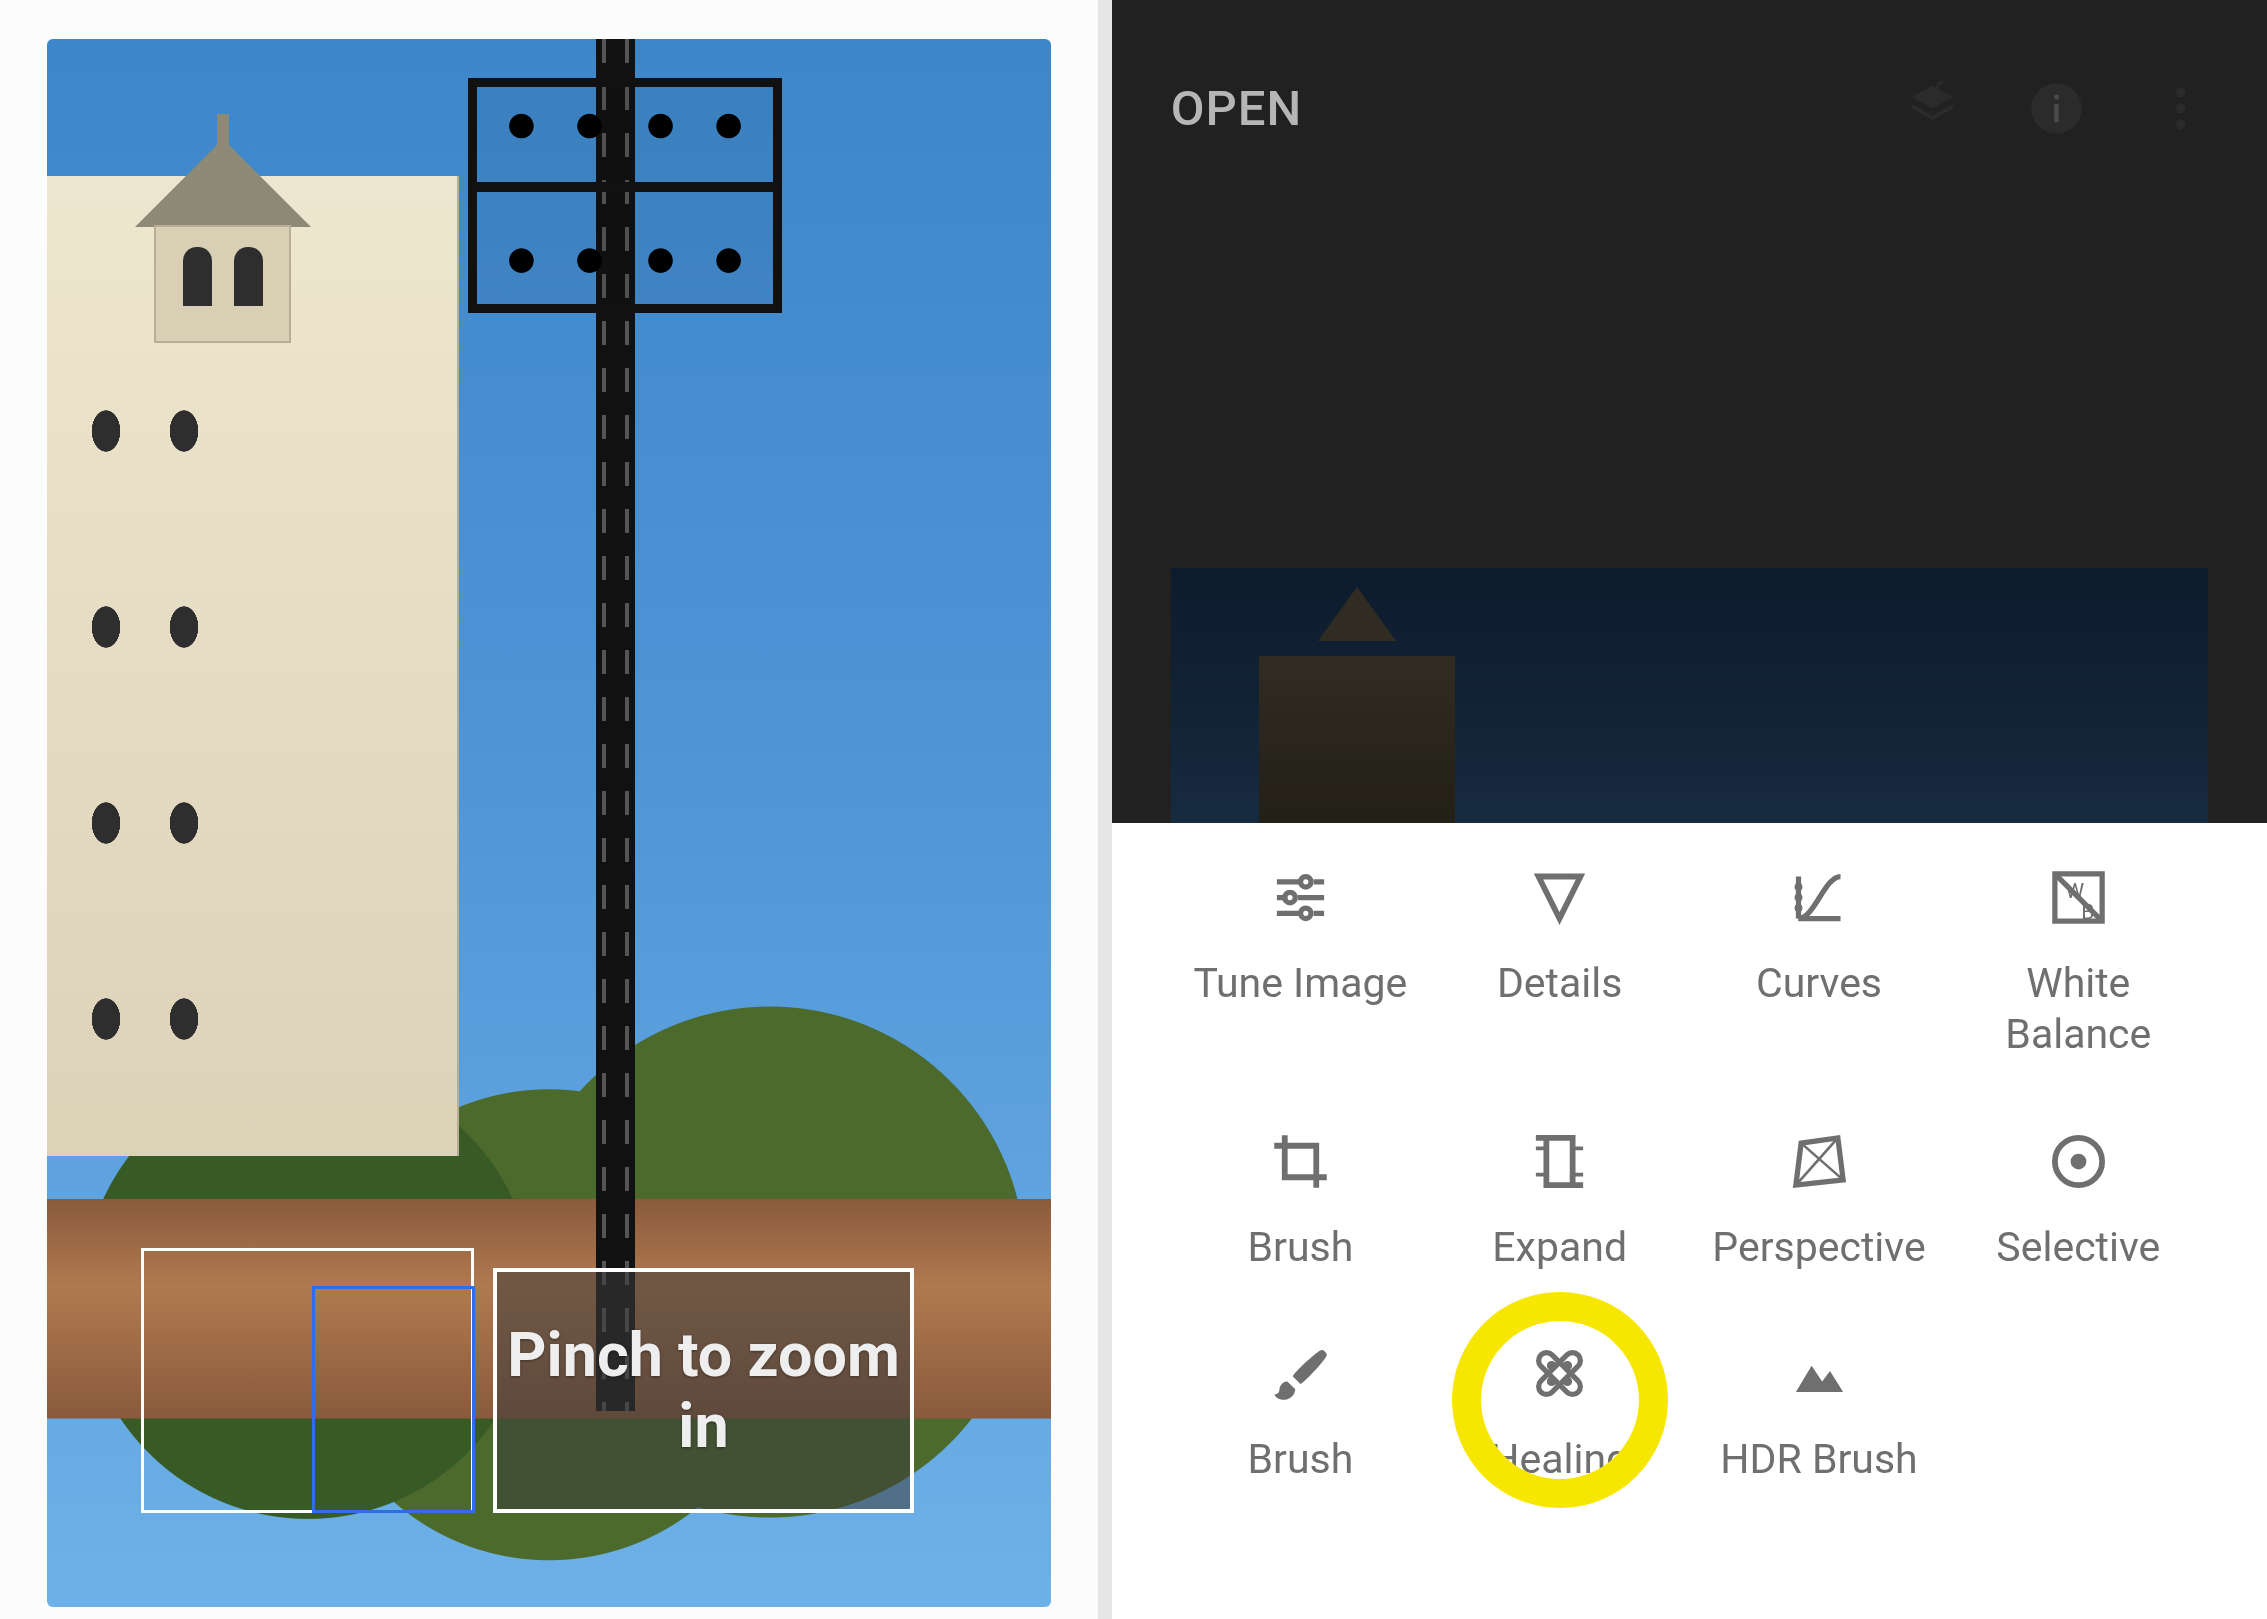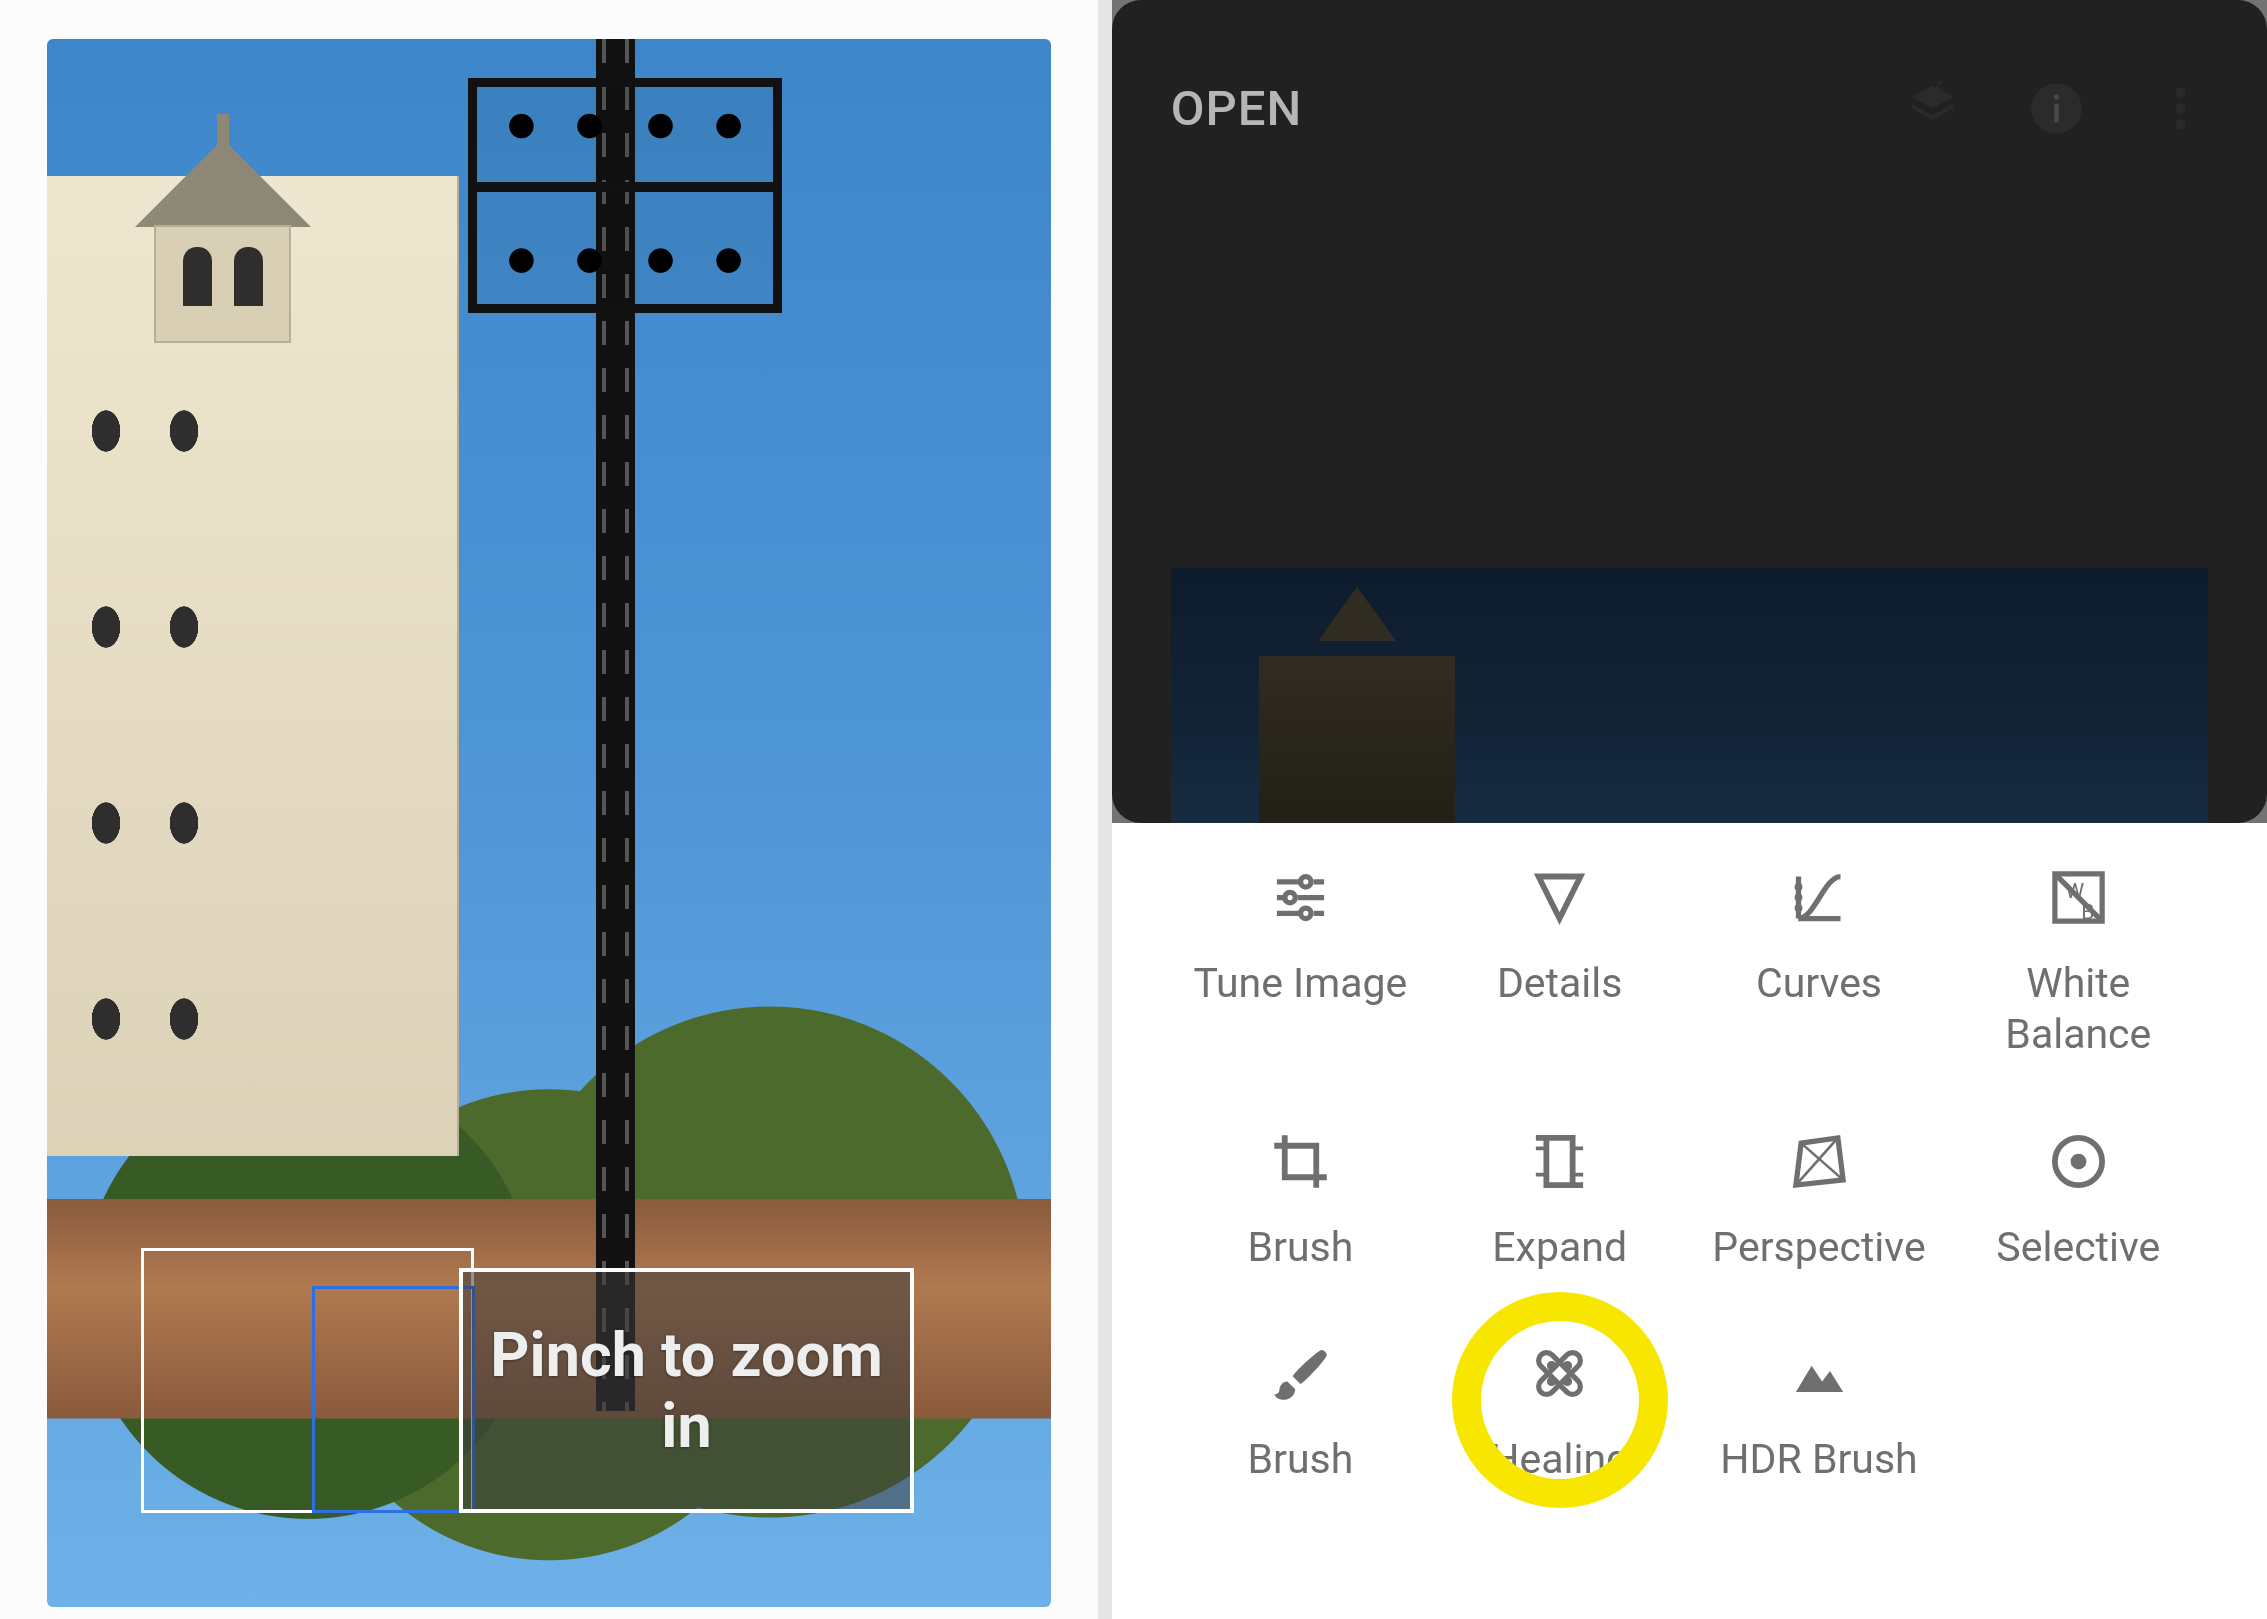--- a/index.html
+++ b/index.html
@@ -122,21 +122,21 @@
   .nav-box{
     position:absolute;
     border:3.9px solid;
   }
   .nav-white{ left:94px; bottom:94px; width:333px; height:265px; border-color:#ffffff; }
   .nav-blue { left:265px; bottom:94px; width:163px; height:227px; border-color:#2f6fe4; }
 
   
   .hint-box{
     position:absolute; right:137px; bottom:94px;
-    width:455px; height:245px;
+    width:421px; height:245px;
     border:4.9px solid #ffffff;
     background:rgba(60,60,60,0.55);
     display:flex;align-items:center;justify-content:center;
     text-align:center;
   }
   .hint-box span{
     color:#eeeeee;
     font-weight:700;
     font-size:61px;
     line-height:1.15;
@@ -147,21 +147,20 @@
     width:13.7px;height:100%;background:#e6e6e6;
   }
 
   
   .right-panel{
     flex:1; height:100%; position:relative; background:#ffffff;
   }
   .editor-top{
     position:relative; height:823px; width:100%;
     background:#4a4a4a;
-    border-radius:29px;
   }
   .editor-top::after{ 
     content:"";position:absolute;inset:0;background:rgba(0,0,0,0.55);pointer-events:none;
   }
   .topbar{
     position:absolute;left:0;right:0;top:0;height:216px;
     display:flex;align-items:center;justify-content:space-between;
     padding:0 59px 0 59px;z-index:2;
   }
   .open-btn{

